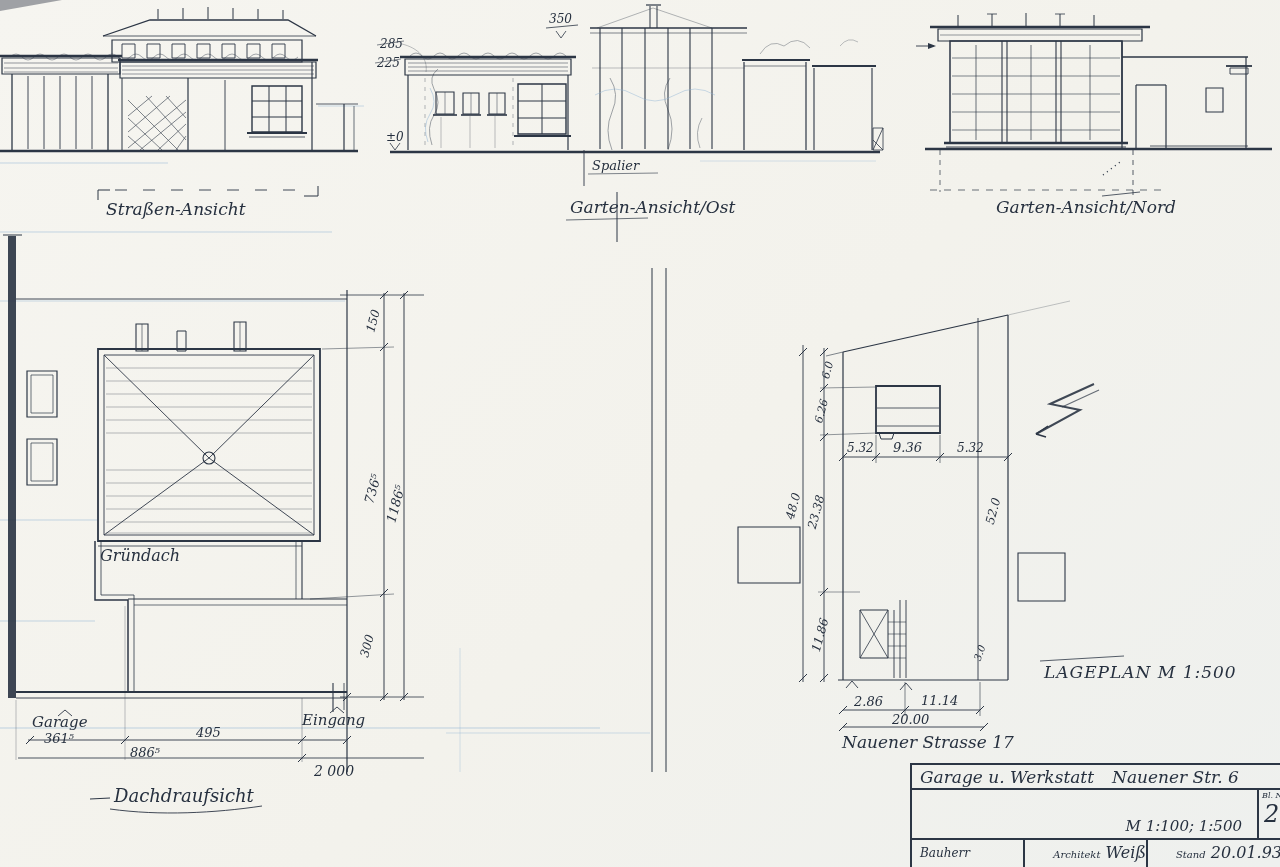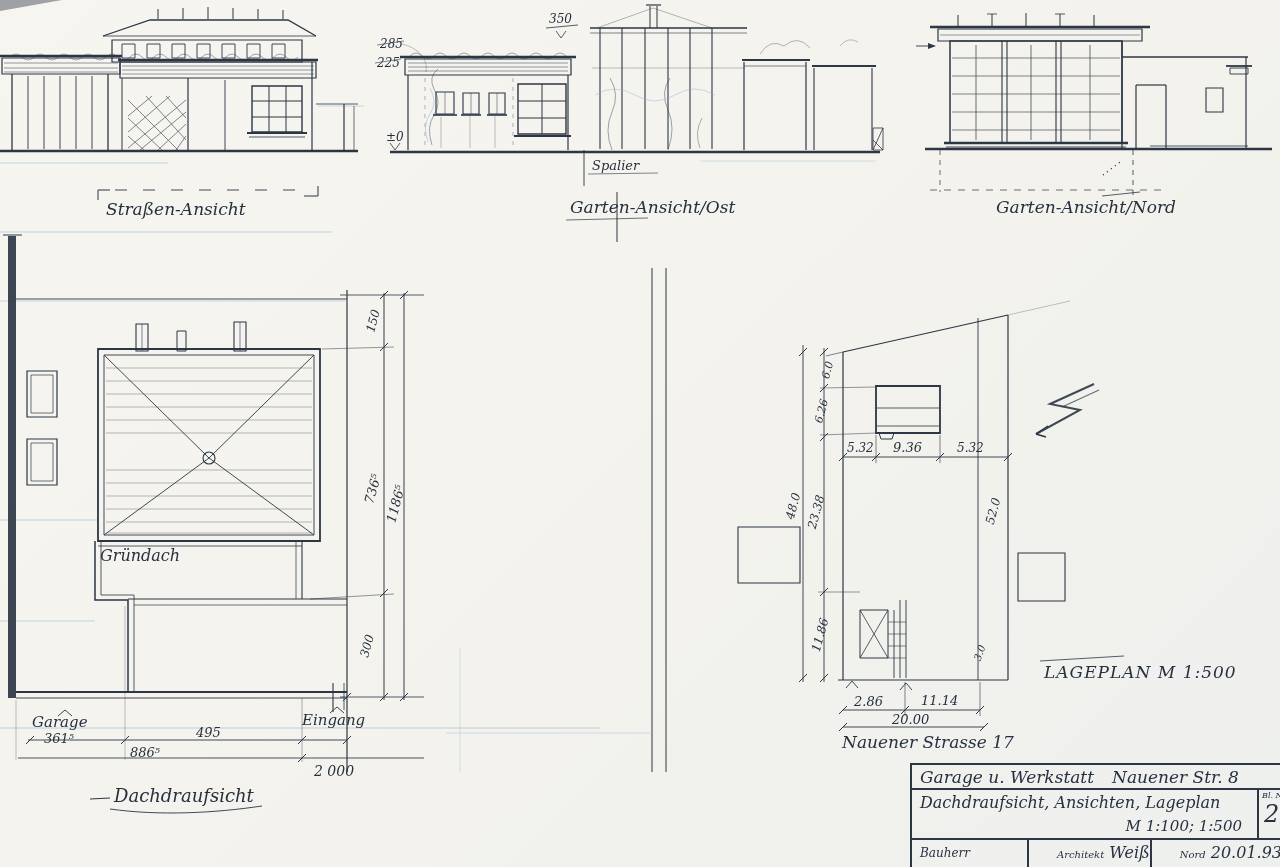--- a/index.html
+++ b/index.html
@@ -463,37 +463,36 @@
     <text class="t t13" x="892" y="724">20.00</text>
     <text class="t t17" x="842" y="748">Nauener Strasse 17</text>
     <line class="ln" x1="1040" y1="661" x2="1124" y2="656" stroke-width="0.8"></line>
     <text class="t t17 caps" x="1044" y="678">LAGEPLAN  M 1:500</text>
   </g>
 </svg>
 
 <div class="titleblock">
   <div class="tb-row1">
     <span class="proj">Garage u. Werkstatt</span>
-    <span class="addr">Nauener Str. 8</span>
+    <span class="addr">Nauener Str. 6</span>
   </div>
   <div class="tb-row2">
-    <div class="tb-sheettitle">Dachdraufsicht, Ansichten, Lageplan</div>
     <div class="tb-scale">M 1:100; 1:500</div>
     <div class="tb-sheetcell">
       <div class="tb-bl">Bl. N</div>
       <div class="tb-num">2</div>
     </div>
   </div>
   <div class="tb-row3">
     <div class="tb-cell c1">
       <span>Bauherr</span>
     </div>
     <div class="tb-cell c2">
       <span class="tb-small">Architekt</span>
       <span class="tb-hand">Weiß</span>
     </div>
     <div class="tb-cell c3">
-      <span class="tb-small">Nord</span>
+      <span class="tb-small">Stand</span>
       <span class="tb-hand">20.01.93</span>
     </div>
   </div>
 </div>
 </div>
 
 </body></html>

